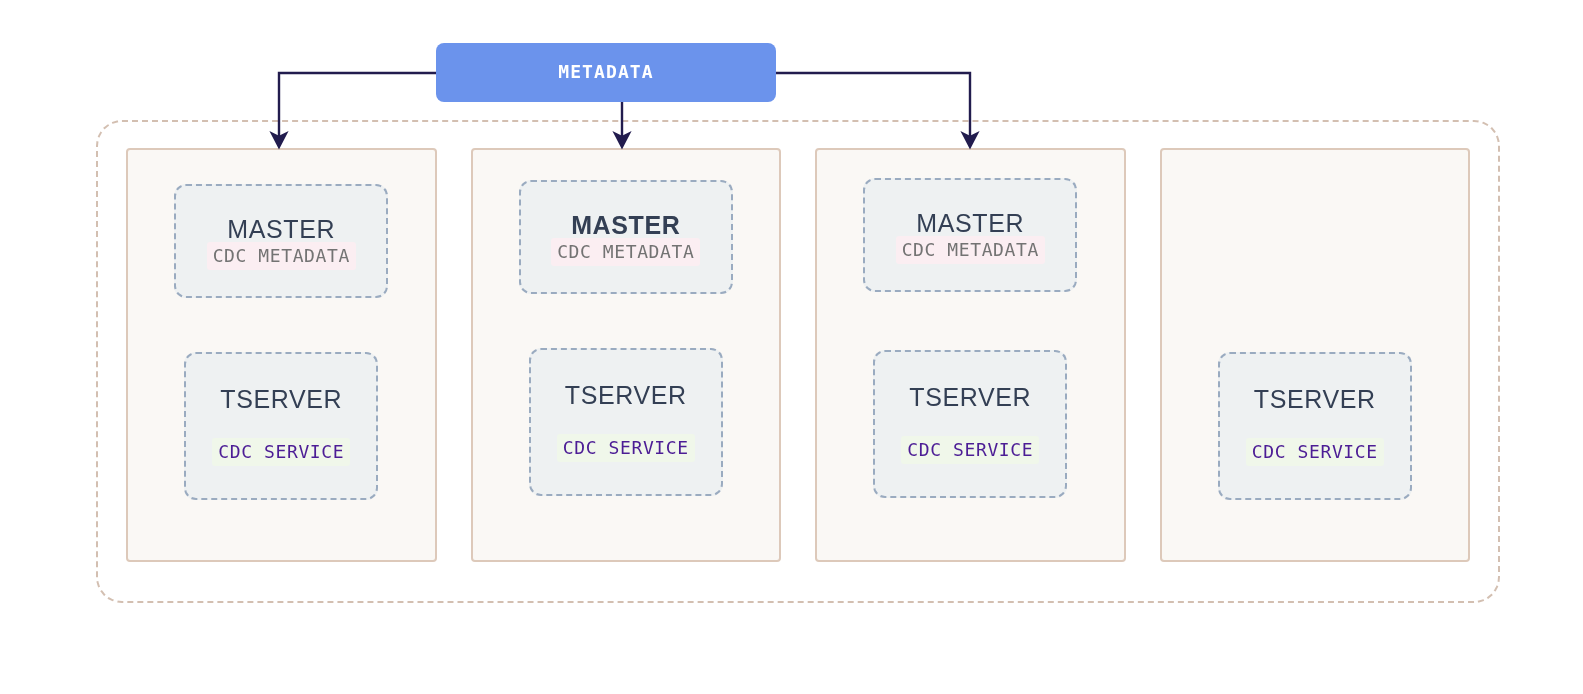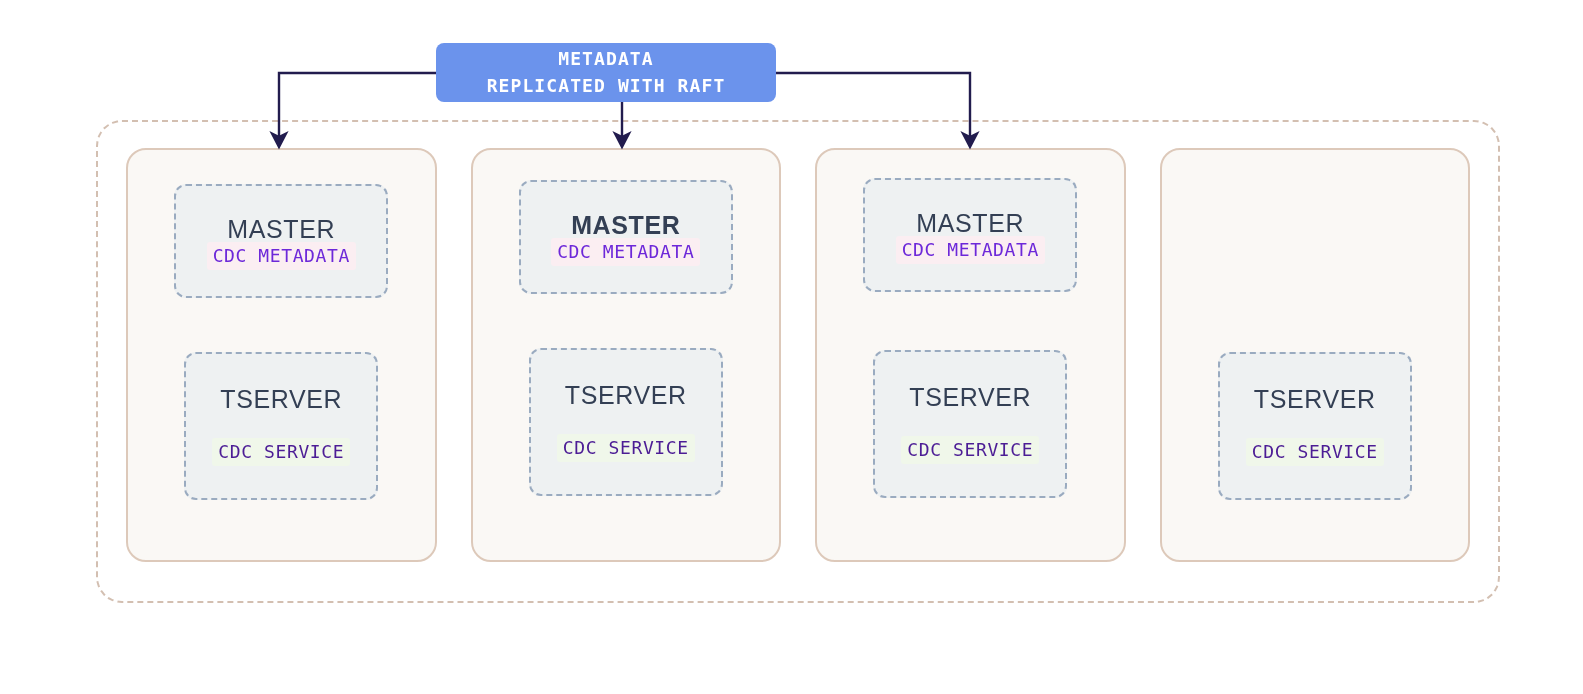--- a/index.html
+++ b/index.html
@@ -78,21 +78,21 @@
     width: 1344px;
     height: 414px;
     display: flex;
     gap: 34px;
     z-index: 2;
   }
   .node-card {
     flex: 1 1 0;
     box-sizing: border-box;
     border: 2px solid #ddc9ba;
-    border-radius: 20px;
+    border-radius: 4px;
     background: #faf8f5;
     position: relative;
     display: flex;
     flex-direction: column;
     align-items: center;
   }
 
   
   .proc {
     box-sizing: border-box;
@@ -134,21 +134,21 @@
   .tag {
     font-family: "DejaVu Sans Mono", "Liberation Mono", monospace;
     font-size: 18px;
     letter-spacing: 0.6px;
     line-height: 1;
     padding: 5px 6px;
     border-radius: 3px;
     white-space: nowrap;
   }
   .tag-metadata {
-    color: #6d28d9;
+    color: #737373;
     background: #fbeef2;
     margin-top: 0;
   }
   .tag-service {
     color: #4c1d95;
     background: #f0f7ea;
     margin-top: 26px;
   }
 
   
@@ -200,21 +200,20 @@
 
     <path d="M614,102 L614,140" fill="none" stroke="#221c4e" stroke-width="2.4" marker-end="url(#arrowhead)"></path>
 
     <path d="M768,73 L962,73 L962,140" fill="none" stroke="#221c4e" stroke-width="2.4" marker-end="url(#arrowhead)"></path>
   </svg>
 
   <div class="cluster"></div>
 
   <div class="raft-box">
     <div class="raft-line">METADATA</div>
-    <div class="raft-line">REPLICATED WITH RAFT</div>
   </div>
 
   <div class="node-row">
 
     <div class="node-card" data-card="1">
       <div class="proc proc-master">
         <div class="proc-title">MASTER</div>
         <div class="tag tag-metadata">CDC METADATA</div>
       </div>
       <div class="proc proc-tserver">

